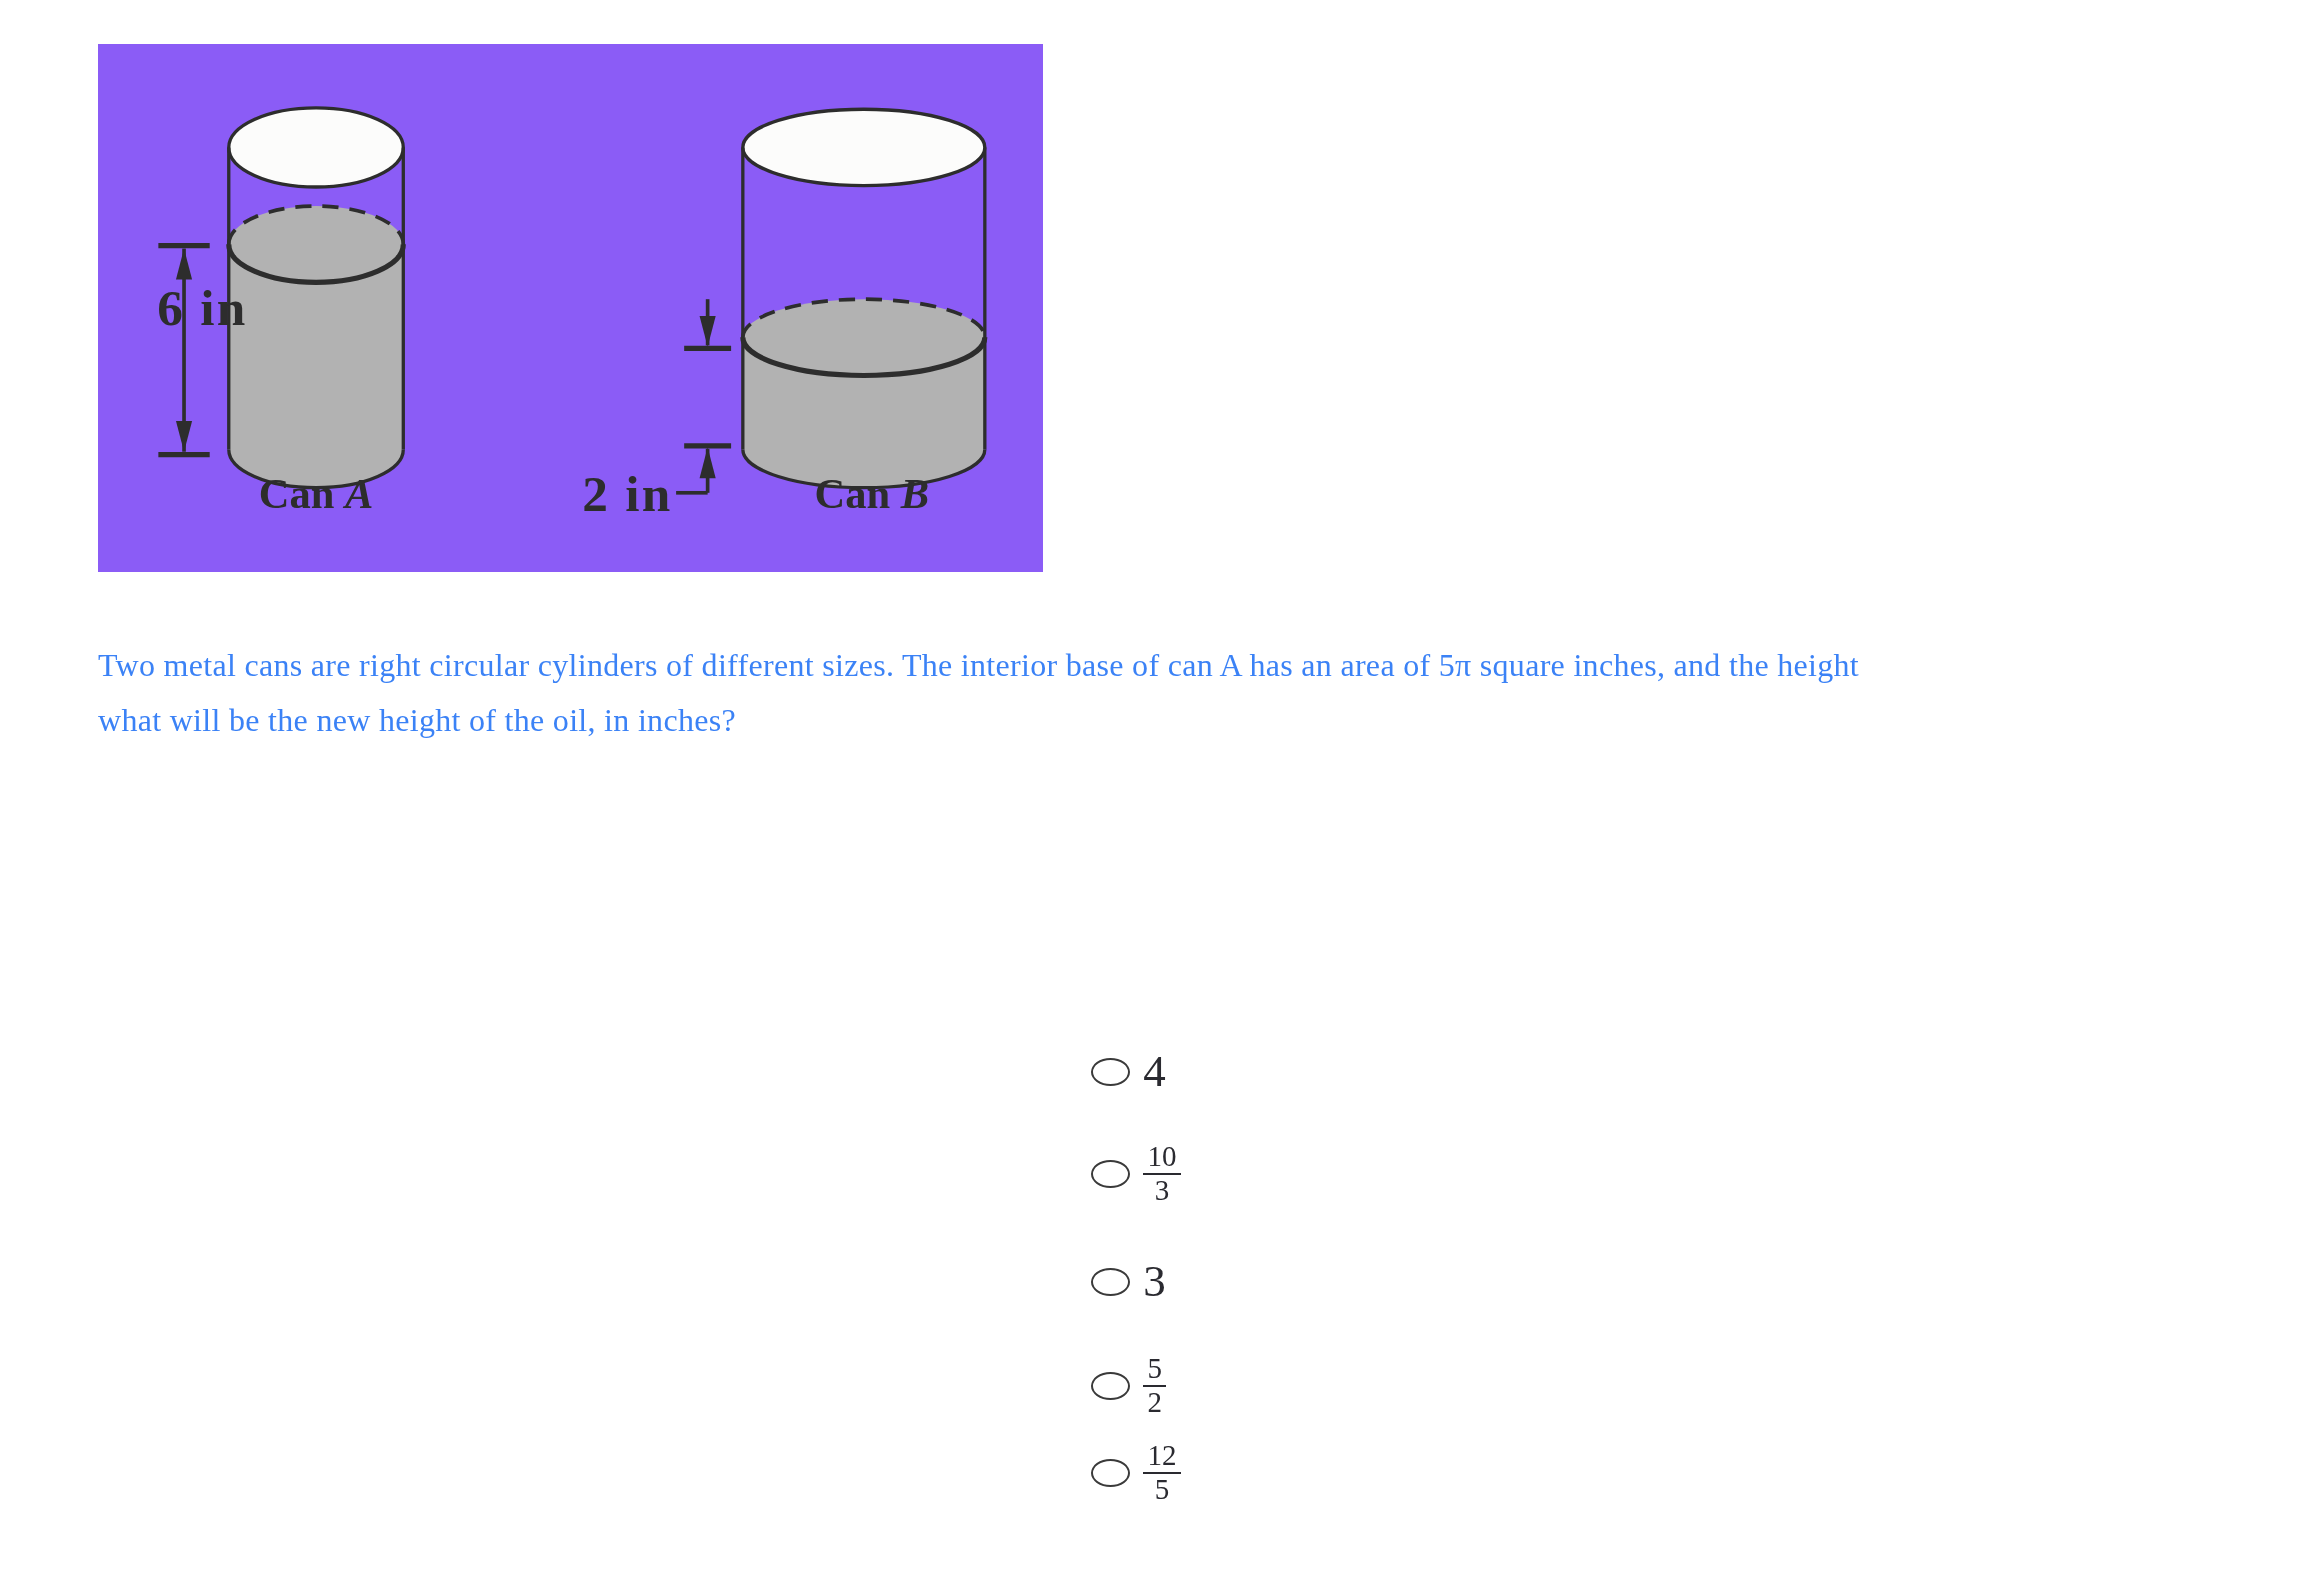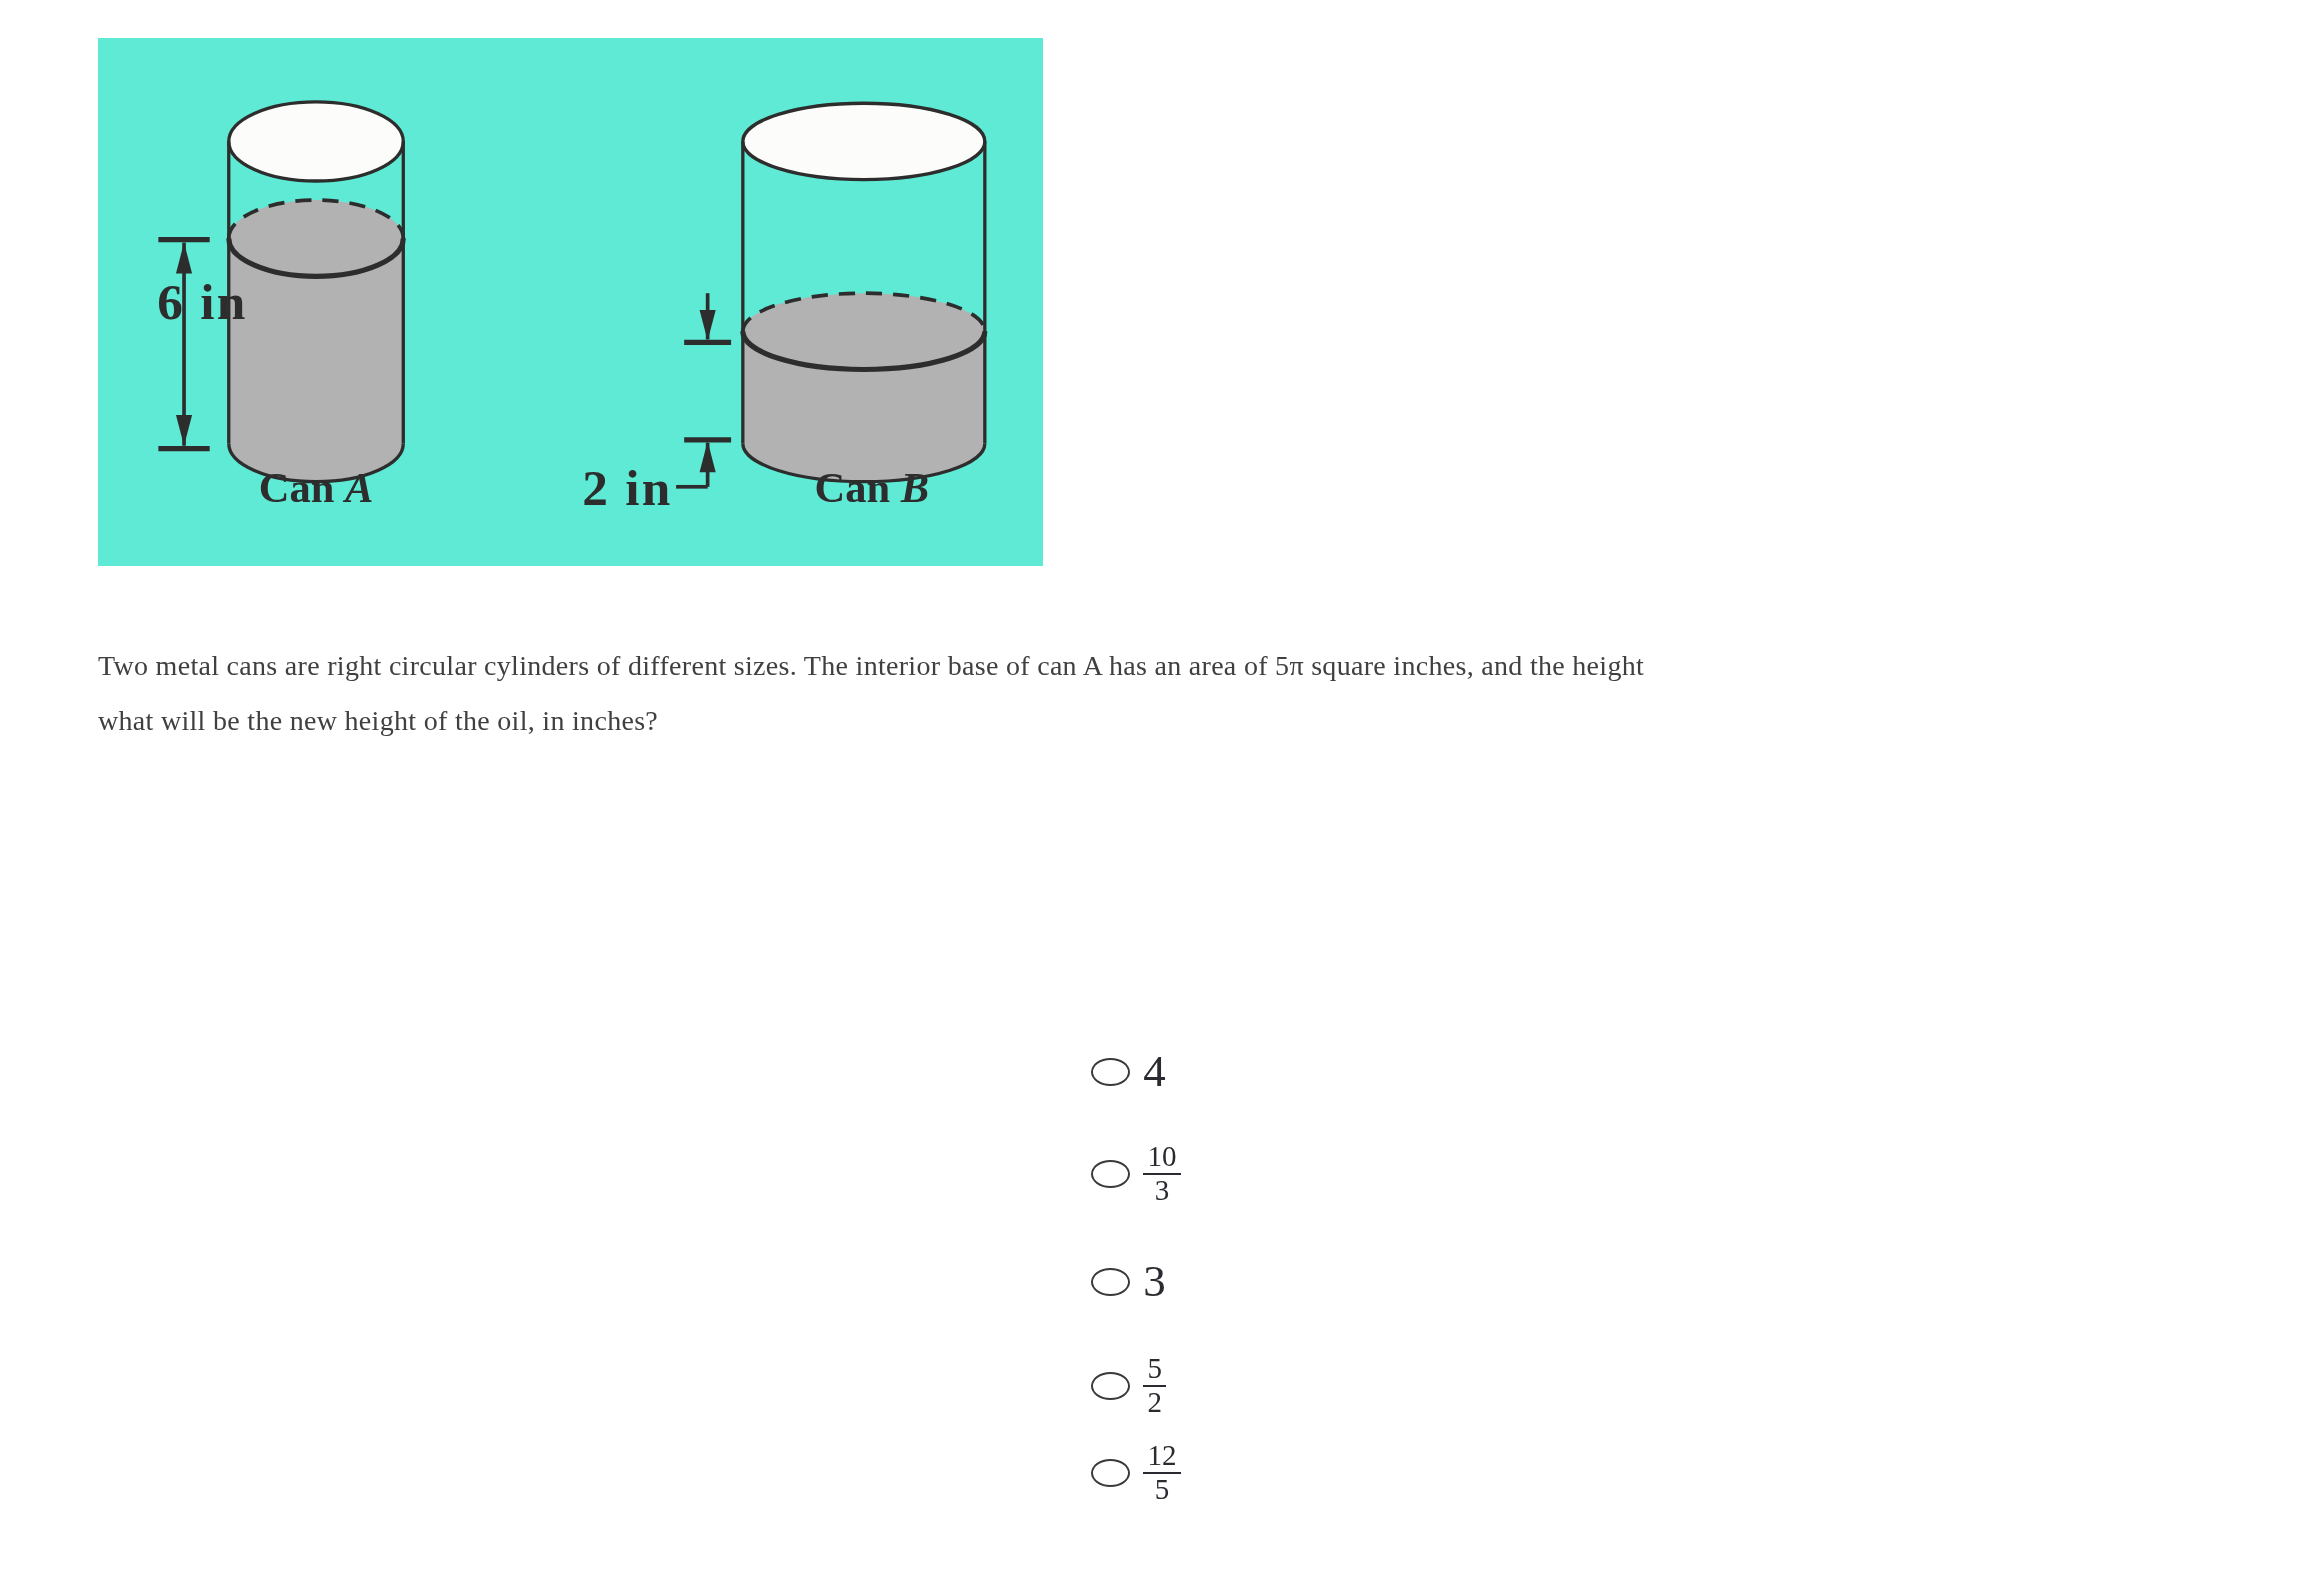--- a/index.html
+++ b/index.html
@@ -1,35 +1,35 @@
 <!DOCTYPE html>
 <html style="font-size:11.7px"><head>
 <meta charset="utf-8">
 <style>
   html,body{margin:0;padding:0;background:#ffffff;}
   #page{position:relative;width:2319px;height:1572px;background:#ffffff;overflow:hidden;
         font-family:"Liberation Serif", serif;}
 
   
-  .figure-panel{position:absolute;left:98px;top:38px;width:945px;height:528px;background:#5eead4;}
+  .figure-panel{position:absolute;left:98px;top:44px;width:945px;height:528px;background:#8b5cf6;}
   .figure-panel svg{display:block;filter:blur(0.5px);}
   .figure-panel .opening{fill:#fcfcfb;}
   .fig-lines{fill:none;stroke-width:4.5;}
   .oil-rim{stroke-width:7;}
   .dashed{stroke-width:5;stroke-dasharray:22 15;}
   .dim{stroke-width:5;}
   .tick{stroke-width:7;}
   .fig-label{font-family:"Liberation Serif", serif;font-weight:bold;}
   .dim-label{font-size:70px;letter-spacing:3px;}
   .can-label{font-size:58px;}
   .it{font-style:italic;}
 
   
-  .question{position:absolute;left:98px;top:638px;font-size:28px;line-height:55px;
-            color:#404040;letter-spacing:0.3px;}
+  .question{position:absolute;left:98px;top:638px;font-size:32px;line-height:55px;
+            color:#3b82f6;letter-spacing:0.3px;}
   .q-line{white-space:nowrap;}
 
   
   .opt{position:absolute;left:1091px;display:flex;align-items:center;gap:13.2px;color:#2a2a30;}
   .radio{display:inline-block;width:39px;height:28px;border:2.9px solid #3a3a3a;border-radius:50%;
          box-sizing:border-box;background:transparent;flex:0 0 auto;cursor:pointer;}
   .opt-label{font-size:45px;line-height:1;}
   .frac{display:inline-flex;flex-direction:column;align-items:center;font-size:29px;line-height:0.95;}
   .frac .num{padding:0 4.4px 2.2px 4.4px;border-bottom:2.9px solid #2a2a30;text-align:right;}
   .frac .den{padding-top:2.2px;}

